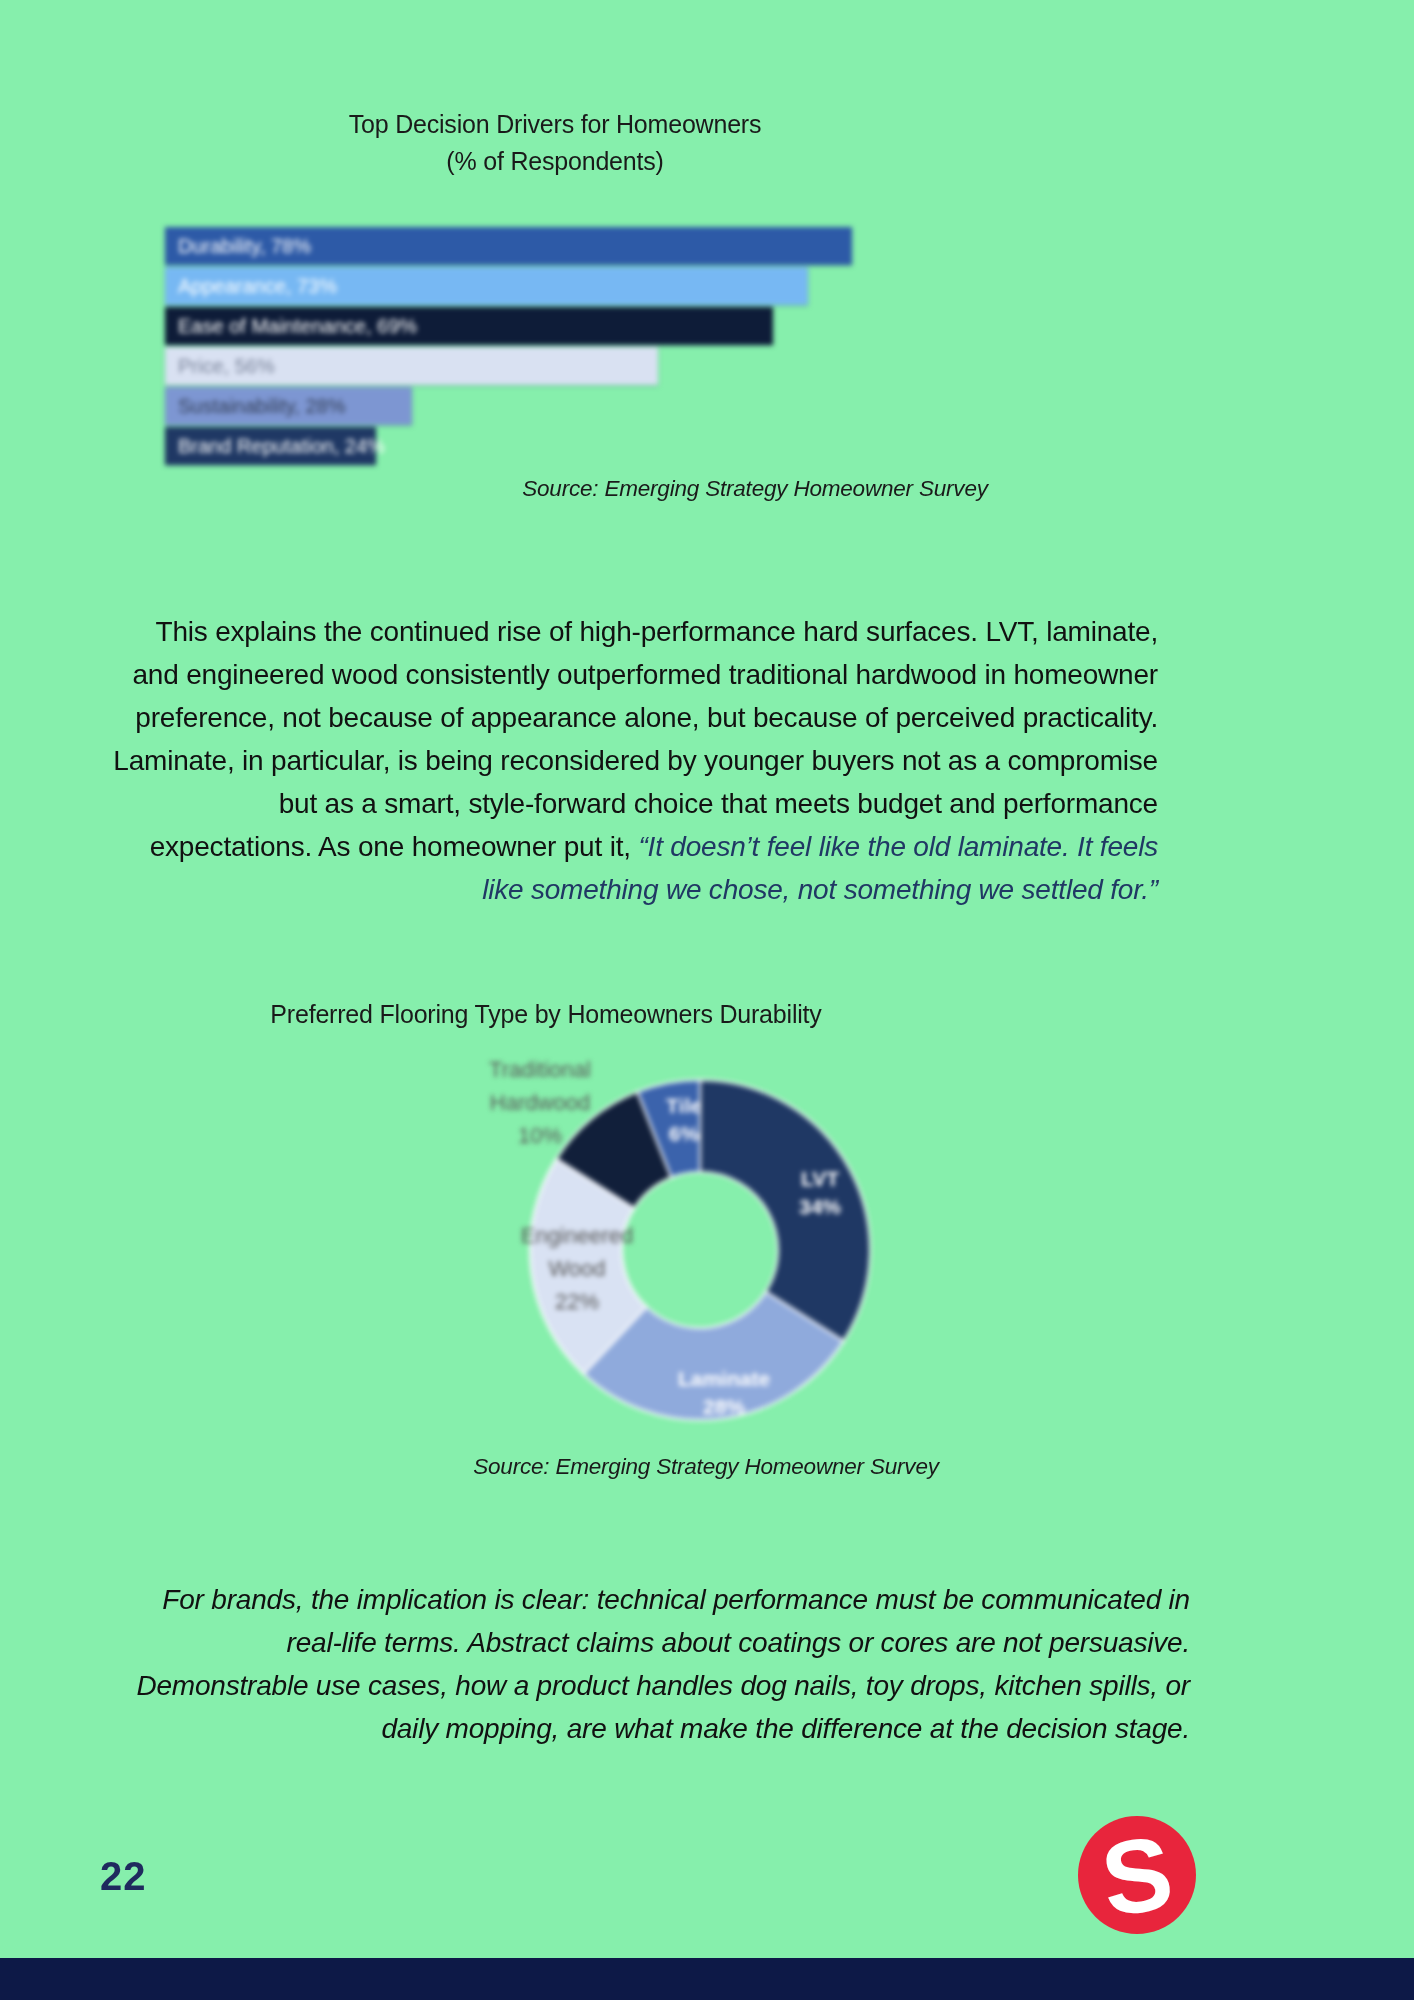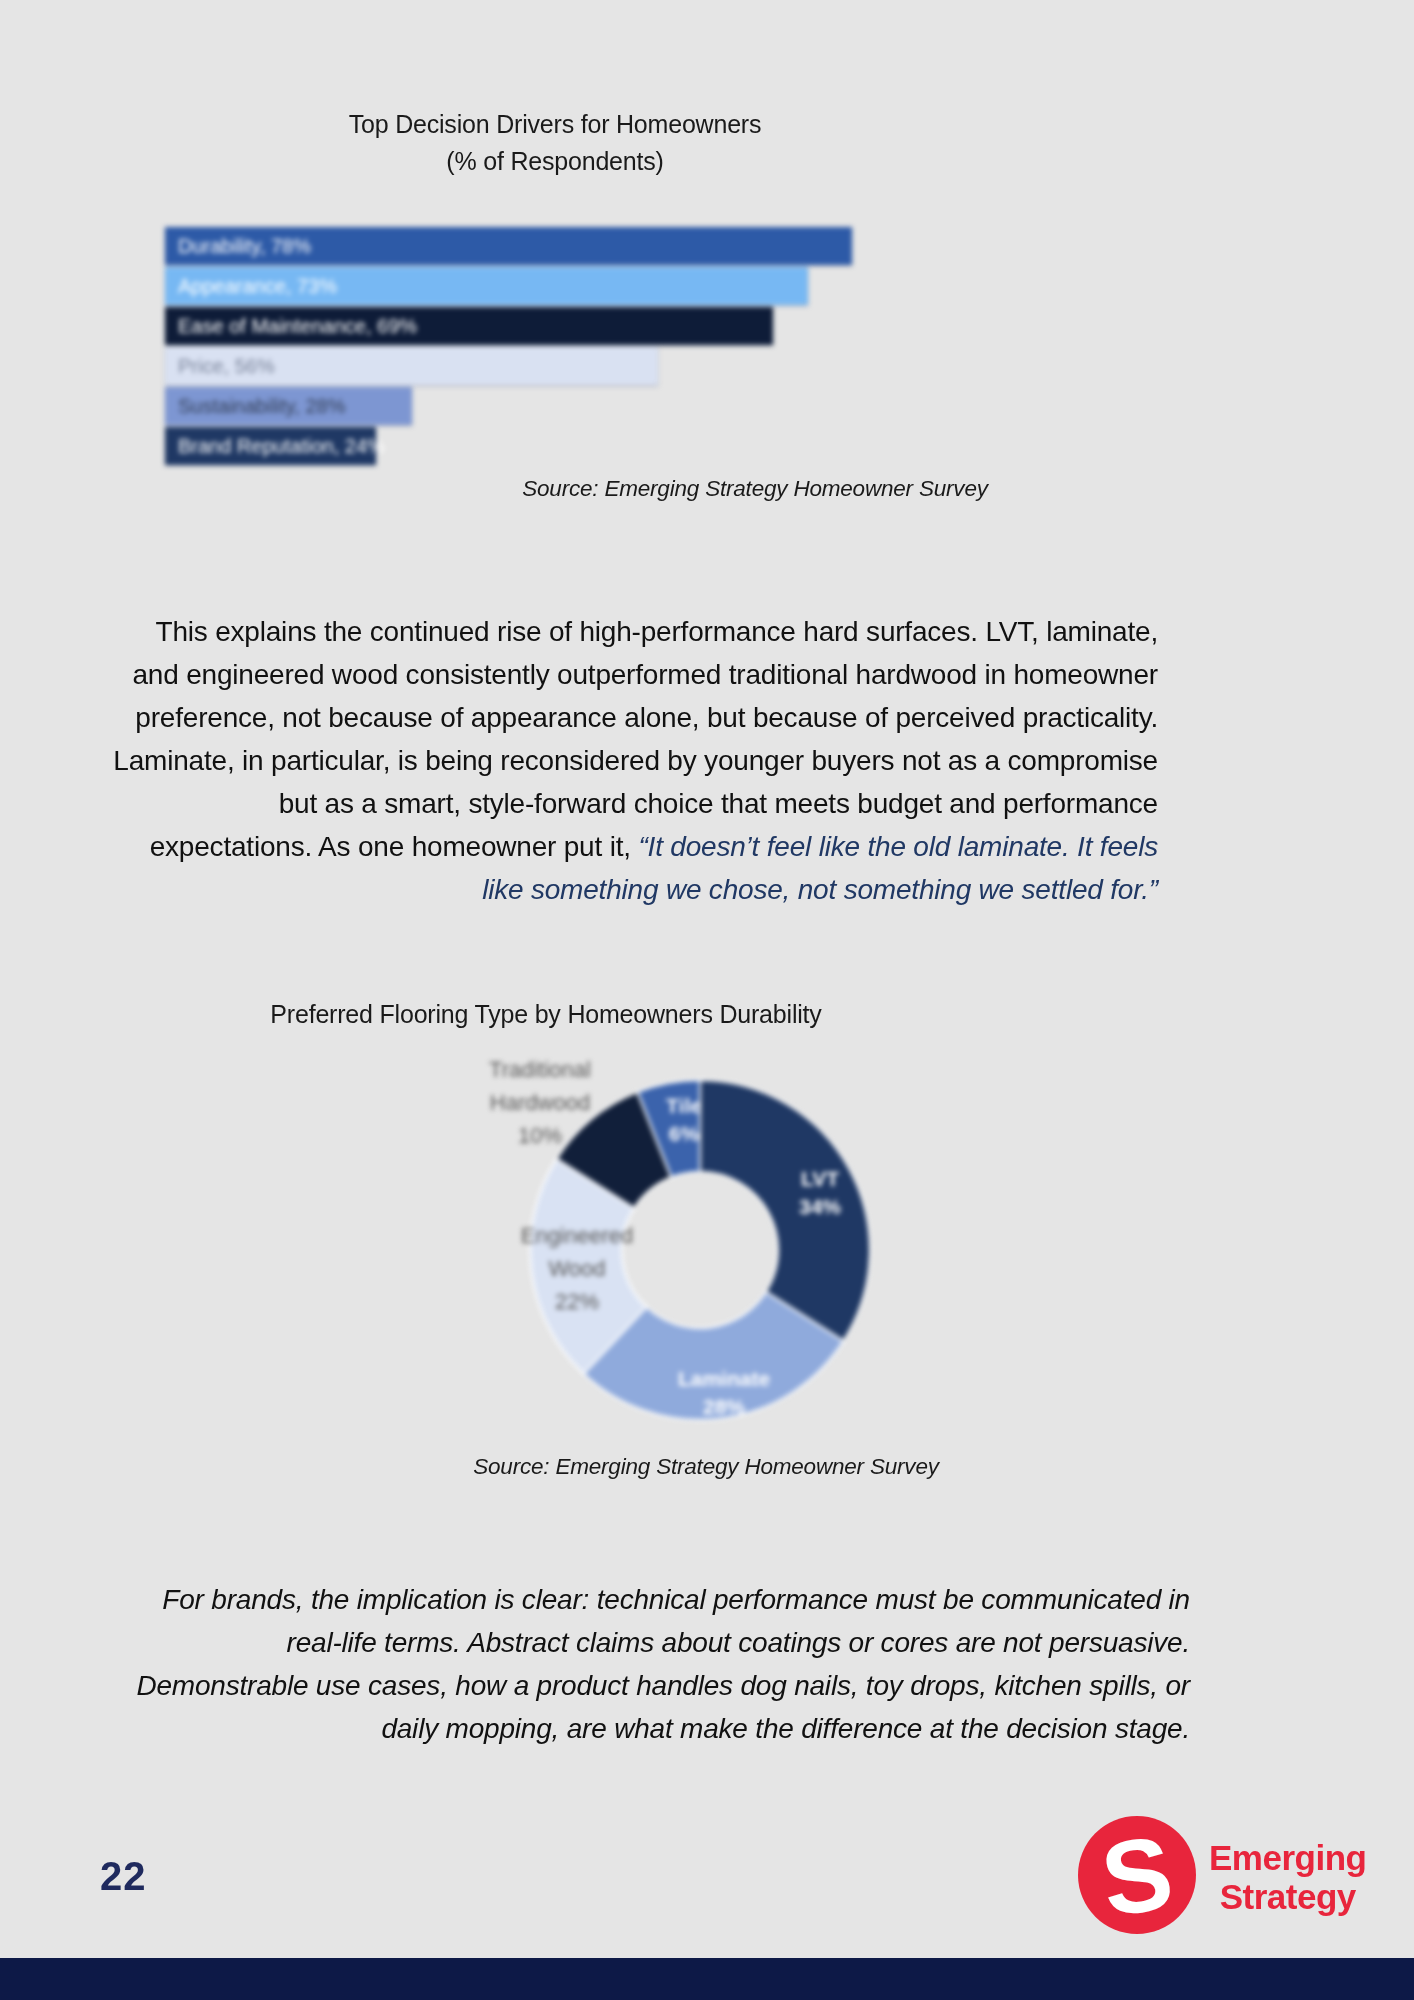--- a/index.html
+++ b/index.html
@@ -1,17 +1,17 @@
 <!DOCTYPE html>
 <html><head>
 <meta charset="utf-8">
 <style>
   html,body { margin:0; padding:0; background:#ffffff; }
   .page {
-    position:relative; width:1414px; height:2000px; background:#e5e5e5;
+    position:relative; width:1414px; height:2000px; background:#86efac;
     font-family:"Liberation Sans", sans-serif; overflow:hidden;
   }
   .chart-title {
     position:absolute; font-size:25px; line-height:37px; color:#1a1a1a;
     text-align:center; letter-spacing:-0.2px;
   }
   #chart1-title { left:140px; top:106px; width:830px; }
   #chart2-title { left:126px; top:996px; width:840px; }
 
   .bar-chart { position:absolute; left:165px; top:227px; width:780px; filter:blur(2.4px); }
@@ -124,20 +124,16 @@
 
   <div class="page-number">22</div>
 
   <div class="logo">
     <span>
       <svg width="118" height="118" viewBox="0 0 118 118">
         <circle cx="59" cy="59" r="59" fill="#E8253C"></circle>
         <text x="59" y="96" text-anchor="middle" font-family="Liberation Sans, sans-serif" font-size="104" font-weight="bold" fill="#ffffff" transform="rotate(-8 59 59)">S</text>
       </svg>
     </span>
-    <span class="logo-text">
-      <div>Emerging</div>
-      <div>Strategy</div>
-    </span>
   </div>
 
   <div class="footer-bar"></div>
 </div>
 
 </body></html>

